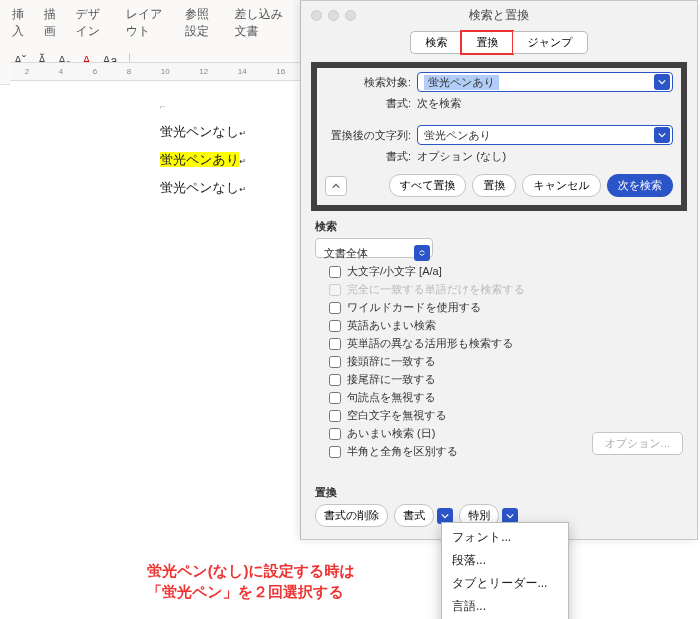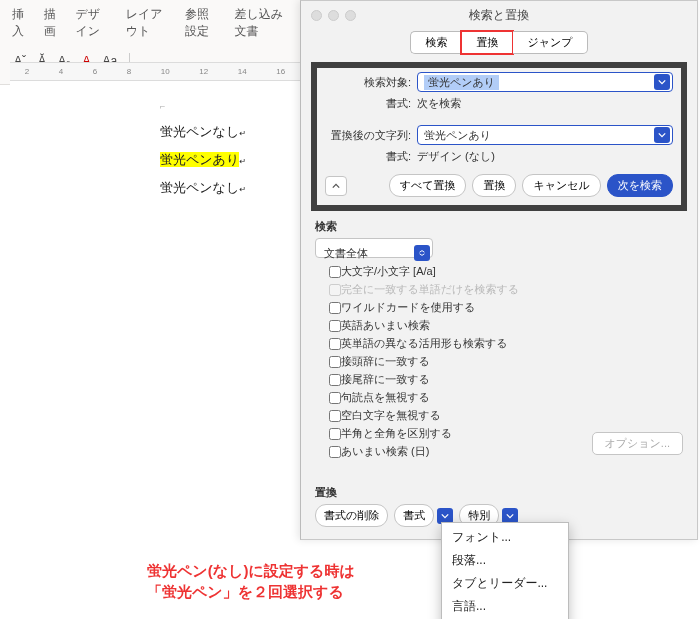--- a/index.html
+++ b/index.html
@@ -47,21 +47,21 @@
 
 .btn-row { display: flex; justify-content: flex-end; gap: 6px; margin-top: 10px; align-items: center; }
 .btn-row .exp { width: 22px; height: 20px; border: 1px solid #c5c5c5; border-radius: 4px; background: #fff; margin-right: auto; display: flex; align-items: center; justify-content: center; }
 .btn { font-size: 11px; padding: 3px 10px; background: #fff; border: 1px solid #c5c5c5; border-radius: 11px; }
 .btn.primary { background: #2b54c8; color: #fff; border-color: #2b54c8; }
 
 .sec { margin: 6px 14px 4px; }
 .sec-title { font-size: 11px; font-weight: 600; color: #333; margin-bottom: 4px; }
 .select-scope { display: flex; align-items: center; justify-content: space-between; width: 118px; background: #fff; border: 1px solid #c5c5c5; border-radius: 4px; padding: 12px 2px 2px 8px; height: 20px; }
 .opts { margin: 6px 0 0 14px; }
-.opts label { display: flex; align-items: center; gap: 0; font-size: 11px; margin: 3px 0; color: #333; }
+.opts label { display: flex; align-items: center; gap: 6px; font-size: 11px; margin: 3px 0; color: #333; }
 .opts label.dis { color: #b8b8b8; }
 .opts input { width: 12px; height: 12px; }
 
 .opt-btn { position: absolute; right: 14px; bottom: 84px; }
 .opt-btn button { font-size: 11px; padding: 3px 12px; background: #fff; border: 1px solid #c5c5c5; border-radius: 5px; color: #aaa; }
 
 .rep-sec { position: absolute; bottom: 12px; left: 14px; right: 14px; }
 .rep-row { display: flex; gap: 6px; align-items: center; }
 .rep-row .btn { padding: 3px 8px; }
 .dd { display: inline-flex; align-items: center; gap: 3px; }
@@ -165,21 +165,21 @@
         <span class="placeholder">蛍光ペンあり</span>
         <span class="caret">
             <svg viewBox="0 0 10 10">
               <path d="M1 3l4 4 4-4" stroke="#fff" fill="none" stroke-width="1.6"></path>
             </svg>
           </span>
       </div>
     </div>
     <div class="frow">
       <span class="lbl">書式:</span>
-      <span class="val">デザイン (なし)</span>
+      <span class="val">オプション (なし)</span>
     </div>
     <div class="btn-row">
       <span class="exp">
           <svg width="8" height="8" viewBox="0 0 10 10">
             <path d="M1 7l4-4 4 4" stroke="#555" fill="none" stroke-width="1.6"></path>
           </svg>
         </span>
       <button class="btn">すべて置換</button>
       <button class="btn">置換</button>
       <button class="btn">キャンセル</button>
@@ -229,25 +229,25 @@
       <label>
           <input type="checkbox" style="">
           <span>句読点を無視する</span>
         </label>
       <label>
           <input type="checkbox" style="">
           <span>空白文字を無視する</span>
         </label>
       <label>
           <input type="checkbox" style="">
+          <span>あいまい検索 (日)</span>
+        </label>
+      <label>
+          <input type="checkbox" style="">
           <span>半角と全角を区別する</span>
-        </label>
-      <label>
-          <input type="checkbox" style="">
-          <span>あいまい検索 (日)</span>
         </label>
     </div>
   </div>
 
   <div class="opt-btn">
     <button>オプション...</button>
   </div>
 
   <div class="rep-sec">
     <div class="sec-title">置換</div>

